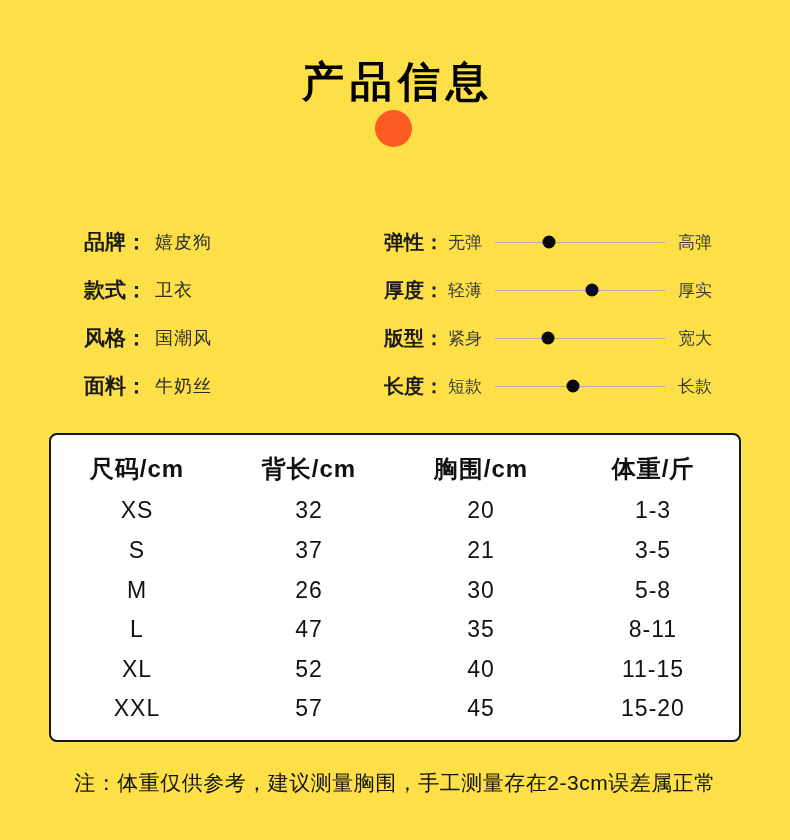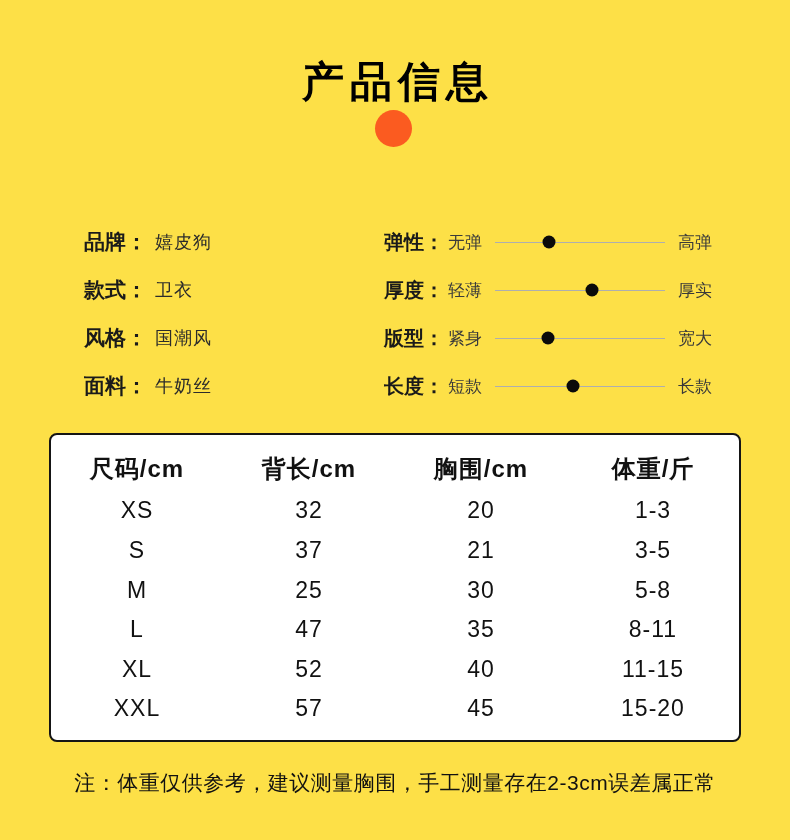--- a/index.html
+++ b/index.html
@@ -189,21 +189,21 @@
         <span class="t-cell">1-3</span>
       </div>
       <div class="t-row">
         <span class="t-cell">S</span>
         <span class="t-cell">37</span>
         <span class="t-cell">21</span>
         <span class="t-cell">3-5</span>
       </div>
       <div class="t-row">
         <span class="t-cell">M</span>
-        <span class="t-cell">25</span>
+        <span class="t-cell">26</span>
         <span class="t-cell">30</span>
         <span class="t-cell">5-8</span>
       </div>
       <div class="t-row">
         <span class="t-cell">L</span>
         <span class="t-cell">47</span>
         <span class="t-cell">35</span>
         <span class="t-cell">8-11</span>
       </div>
       <div class="t-row">

